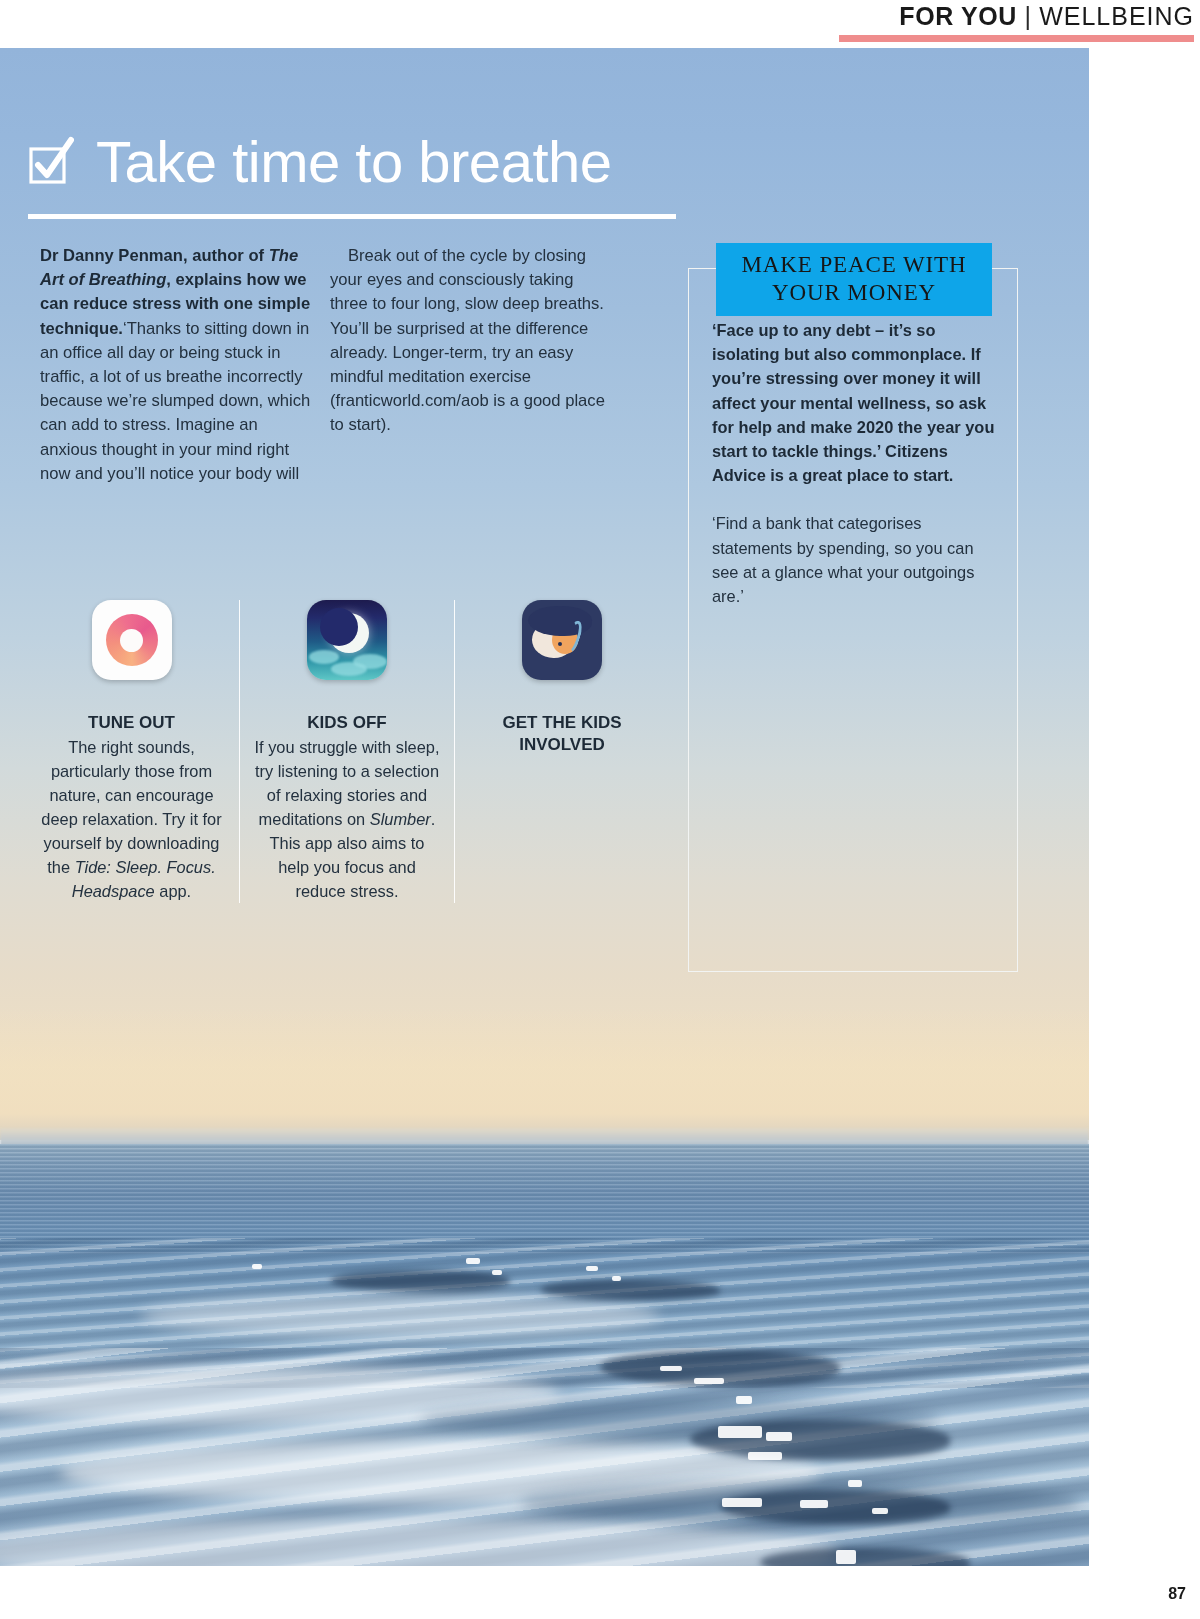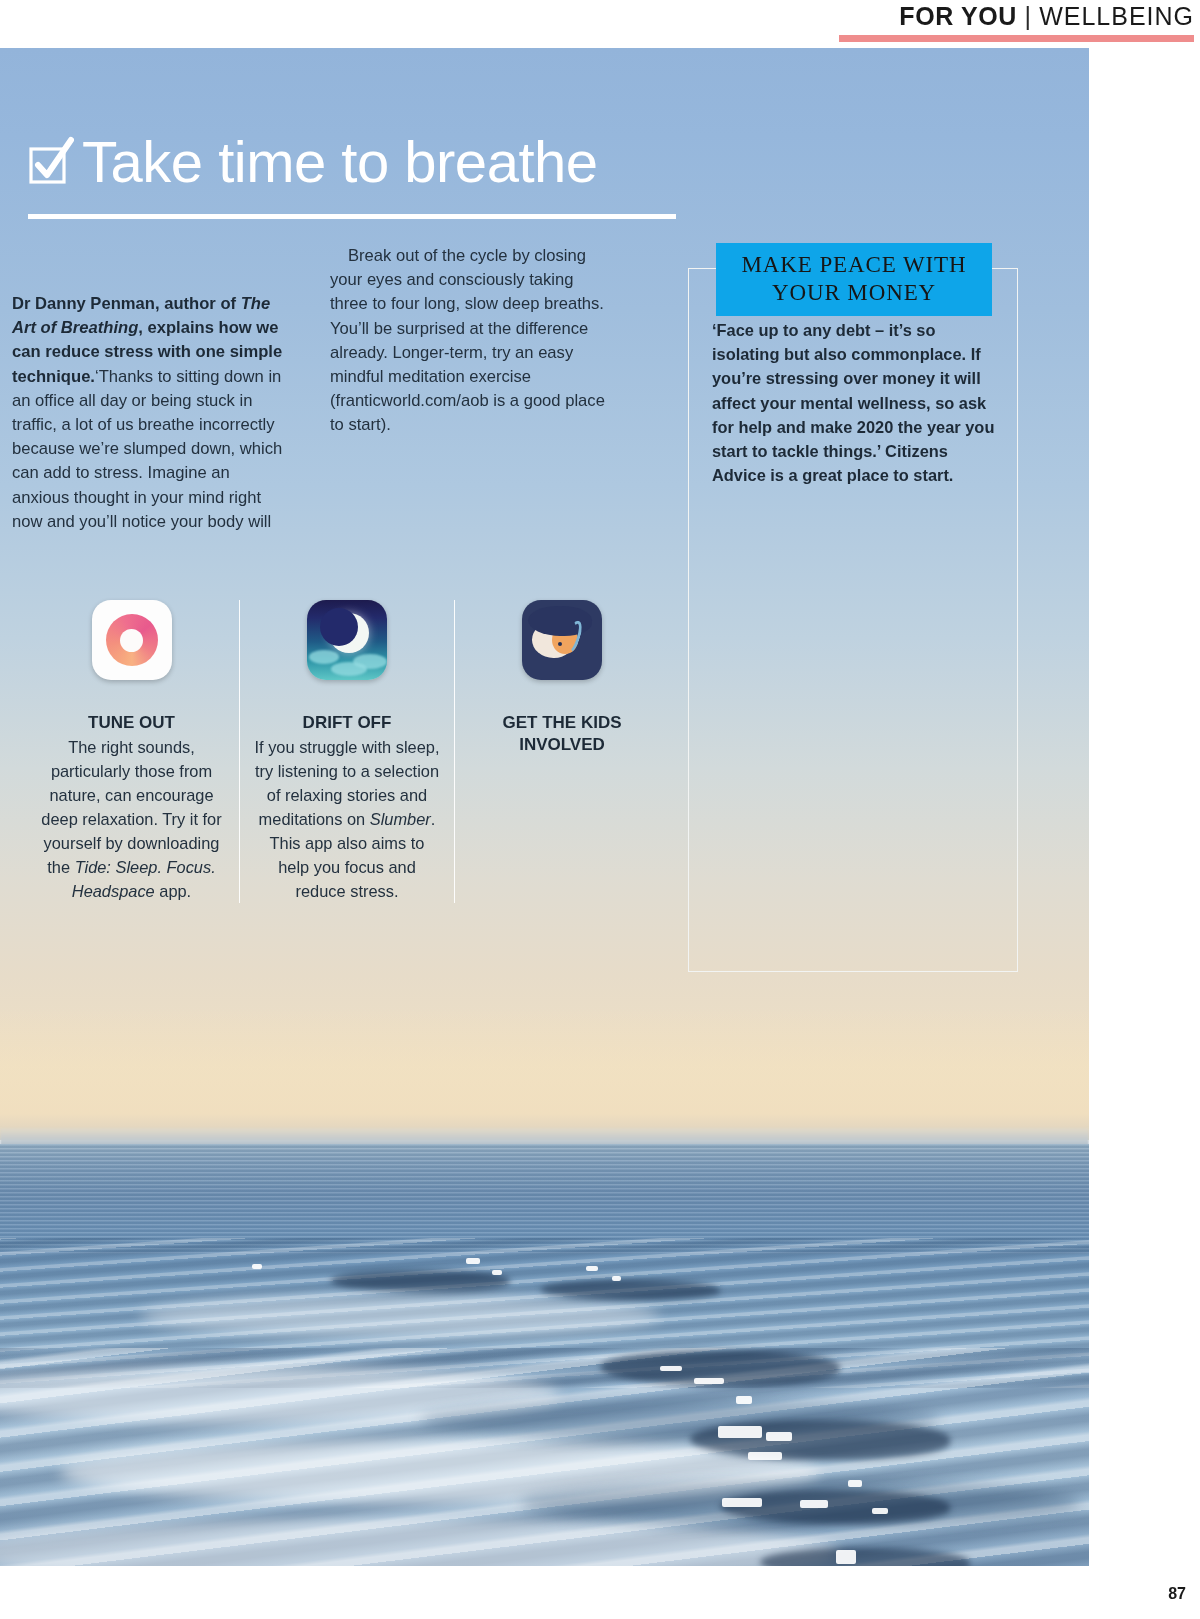--- a/index.html
+++ b/index.html
@@ -159,21 +159,21 @@
     background: #ef8d8d;
   }
 
   
   #title-wrap {
     position: absolute;
     left: 28px; top: 133px;
     z-index: 20;
     display: flex;
     align-items: center;
-    gap: 8px;
+    gap: 22px;
   }
   #check-icon { width: 46px; height: 52px; display:block; }
   #title {
     font-size: 58px;
     font-weight: 300;
     color: #ffffff;
     letter-spacing: -0.5px;
     line-height: 1;
     white-space: nowrap;
   }
@@ -186,21 +186,21 @@
   }
 
   
   .col {
     position: absolute;
     z-index: 20;
     color: #23313f;
     font-size: 16.6px;
     line-height: 24.2px;
   }
-  #col1 { left: 12px; top: 244px; width: 272px; margin-top: 48px; }
+  #col1 { left: 40px; top: 244px; width: 272px; }
   #col2 { left: 330px; top: 244px; width: 285px; }
   .col p { margin: 0; }
   .col .standfirst {
     font-weight: bold;
     color: #1d2a37;
   }
   .col .standfirst em { font-style: italic; font-weight: bold; }
   .indent { text-indent: 18px; }
 
   
@@ -451,21 +451,21 @@
     <div class="card">
       <div class="card-icon-wrap">
         <div class="app-icon icon-slumber">
           <div class="cloud" style="left:2px; top:50px; width:30px; height:14px;"></div>
           <div class="cloud" style="left:46px; top:54px; width:34px; height:15px;"></div>
           <div class="cloud" style="left:24px; top:62px; width:36px; height:14px;"></div>
           <div class="moon"></div>
           <div class="moon-cut"></div>
         </div>
       </div>
-      <div class="card-title">DRIFT OFF</div>
+      <div class="card-title">KIDS OFF</div>
       <div class="card-body"><span>If you struggle with sleep, try listening to a selection of relaxing stories and meditations on </span><em>Slumber</em><span>. This app also aims to help you focus and reduce stress.</span></div>
     </div>
 
     <div class="card">
       <div class="card-icon-wrap">
         <div class="app-icon icon-headspace">
           <div class="hs-face"></div>
           <div class="hs-cheek"></div>
           <div class="hs-eye" style="left:36px; top:32px;"></div>
           <div class="hs-eye" style="left:36px; top:42px;"></div>
@@ -475,17 +475,18 @@
       </div>
       <div class="card-title">GET THE KIDS INVOLVED</div>
     </div>
 
   </div>
 
   <div id="sidebar"></div>
   <div id="sidebar-heading">MAKE PEACE WITH YOUR MONEY</div>
   <div id="sidebar-inner">
     <p class="sb-para bold">‘Face up to any debt – it’s so isolating but also commonplace. If you’re stressing over money it will affect your mental wellness, so ask for help and make 2020 the year you start to tackle things.’ Citizens Advice is a great place to start.</p>
+    <p class="sb-para">‘Find a bank that categorises statements by spending, so you can see at a glance what your outgoings are.’</p>
   </div>
 
   <div id="page-number">87</div>
 
 </div>
 
 </body></html>

